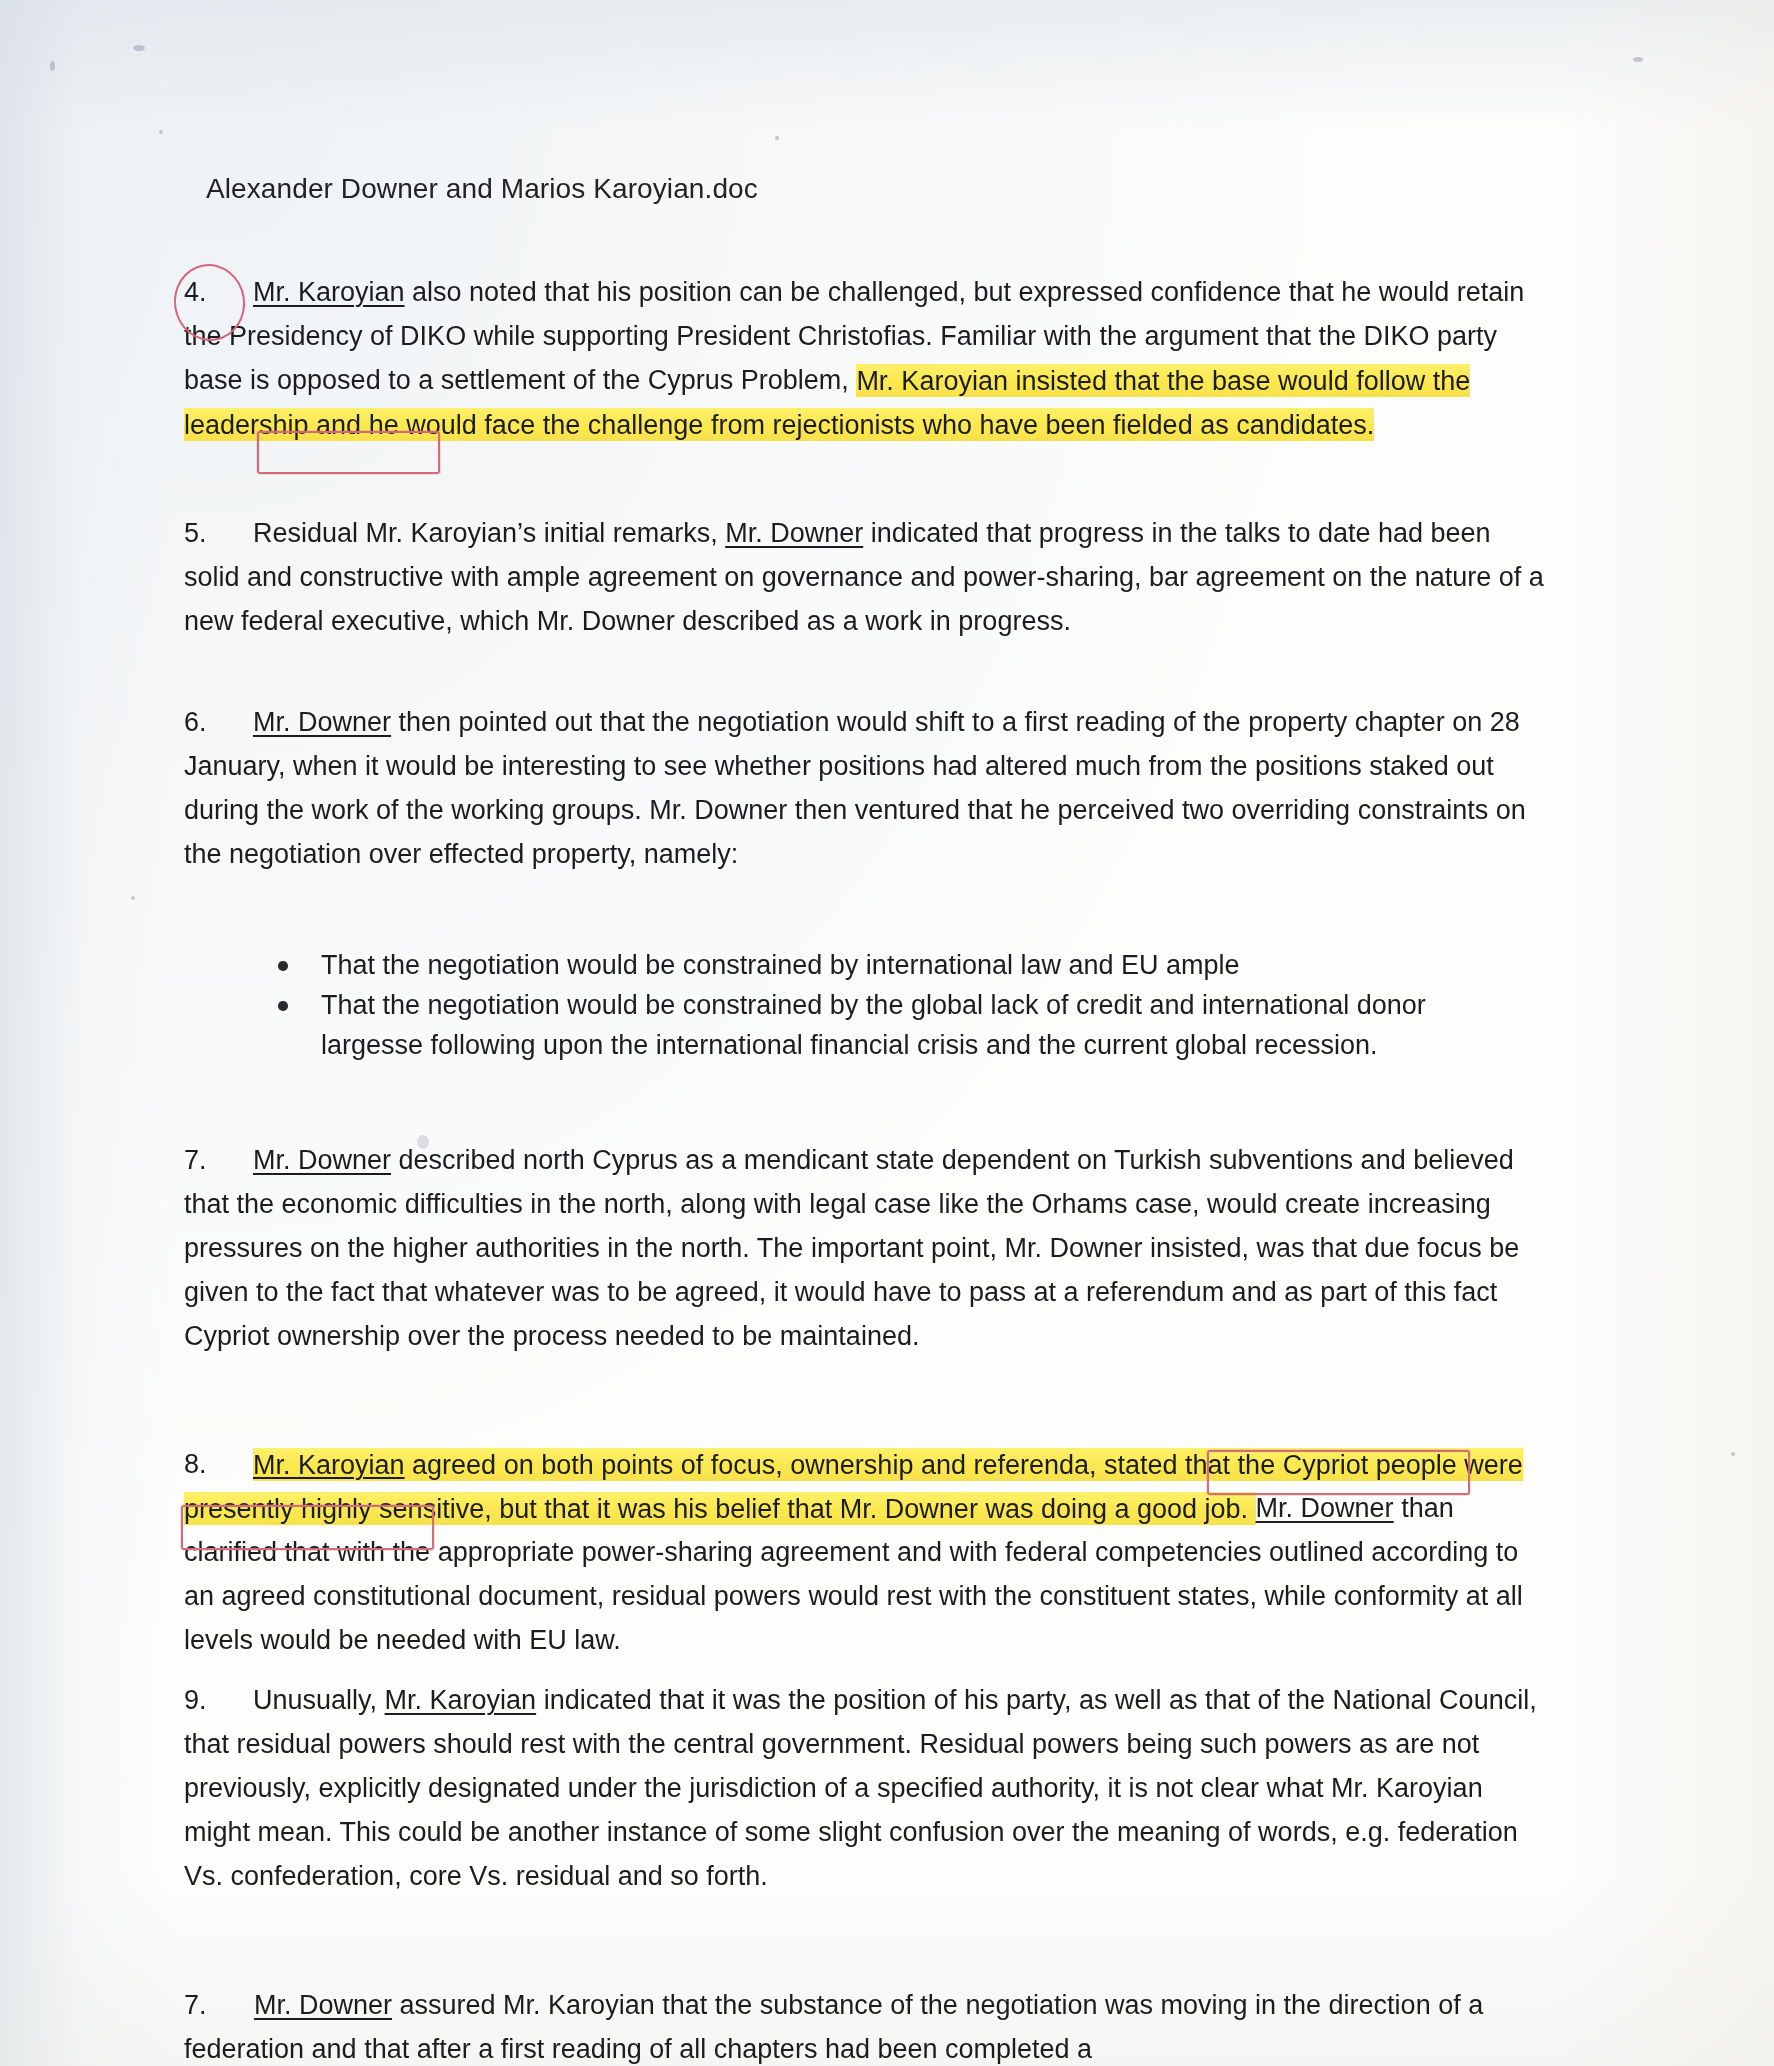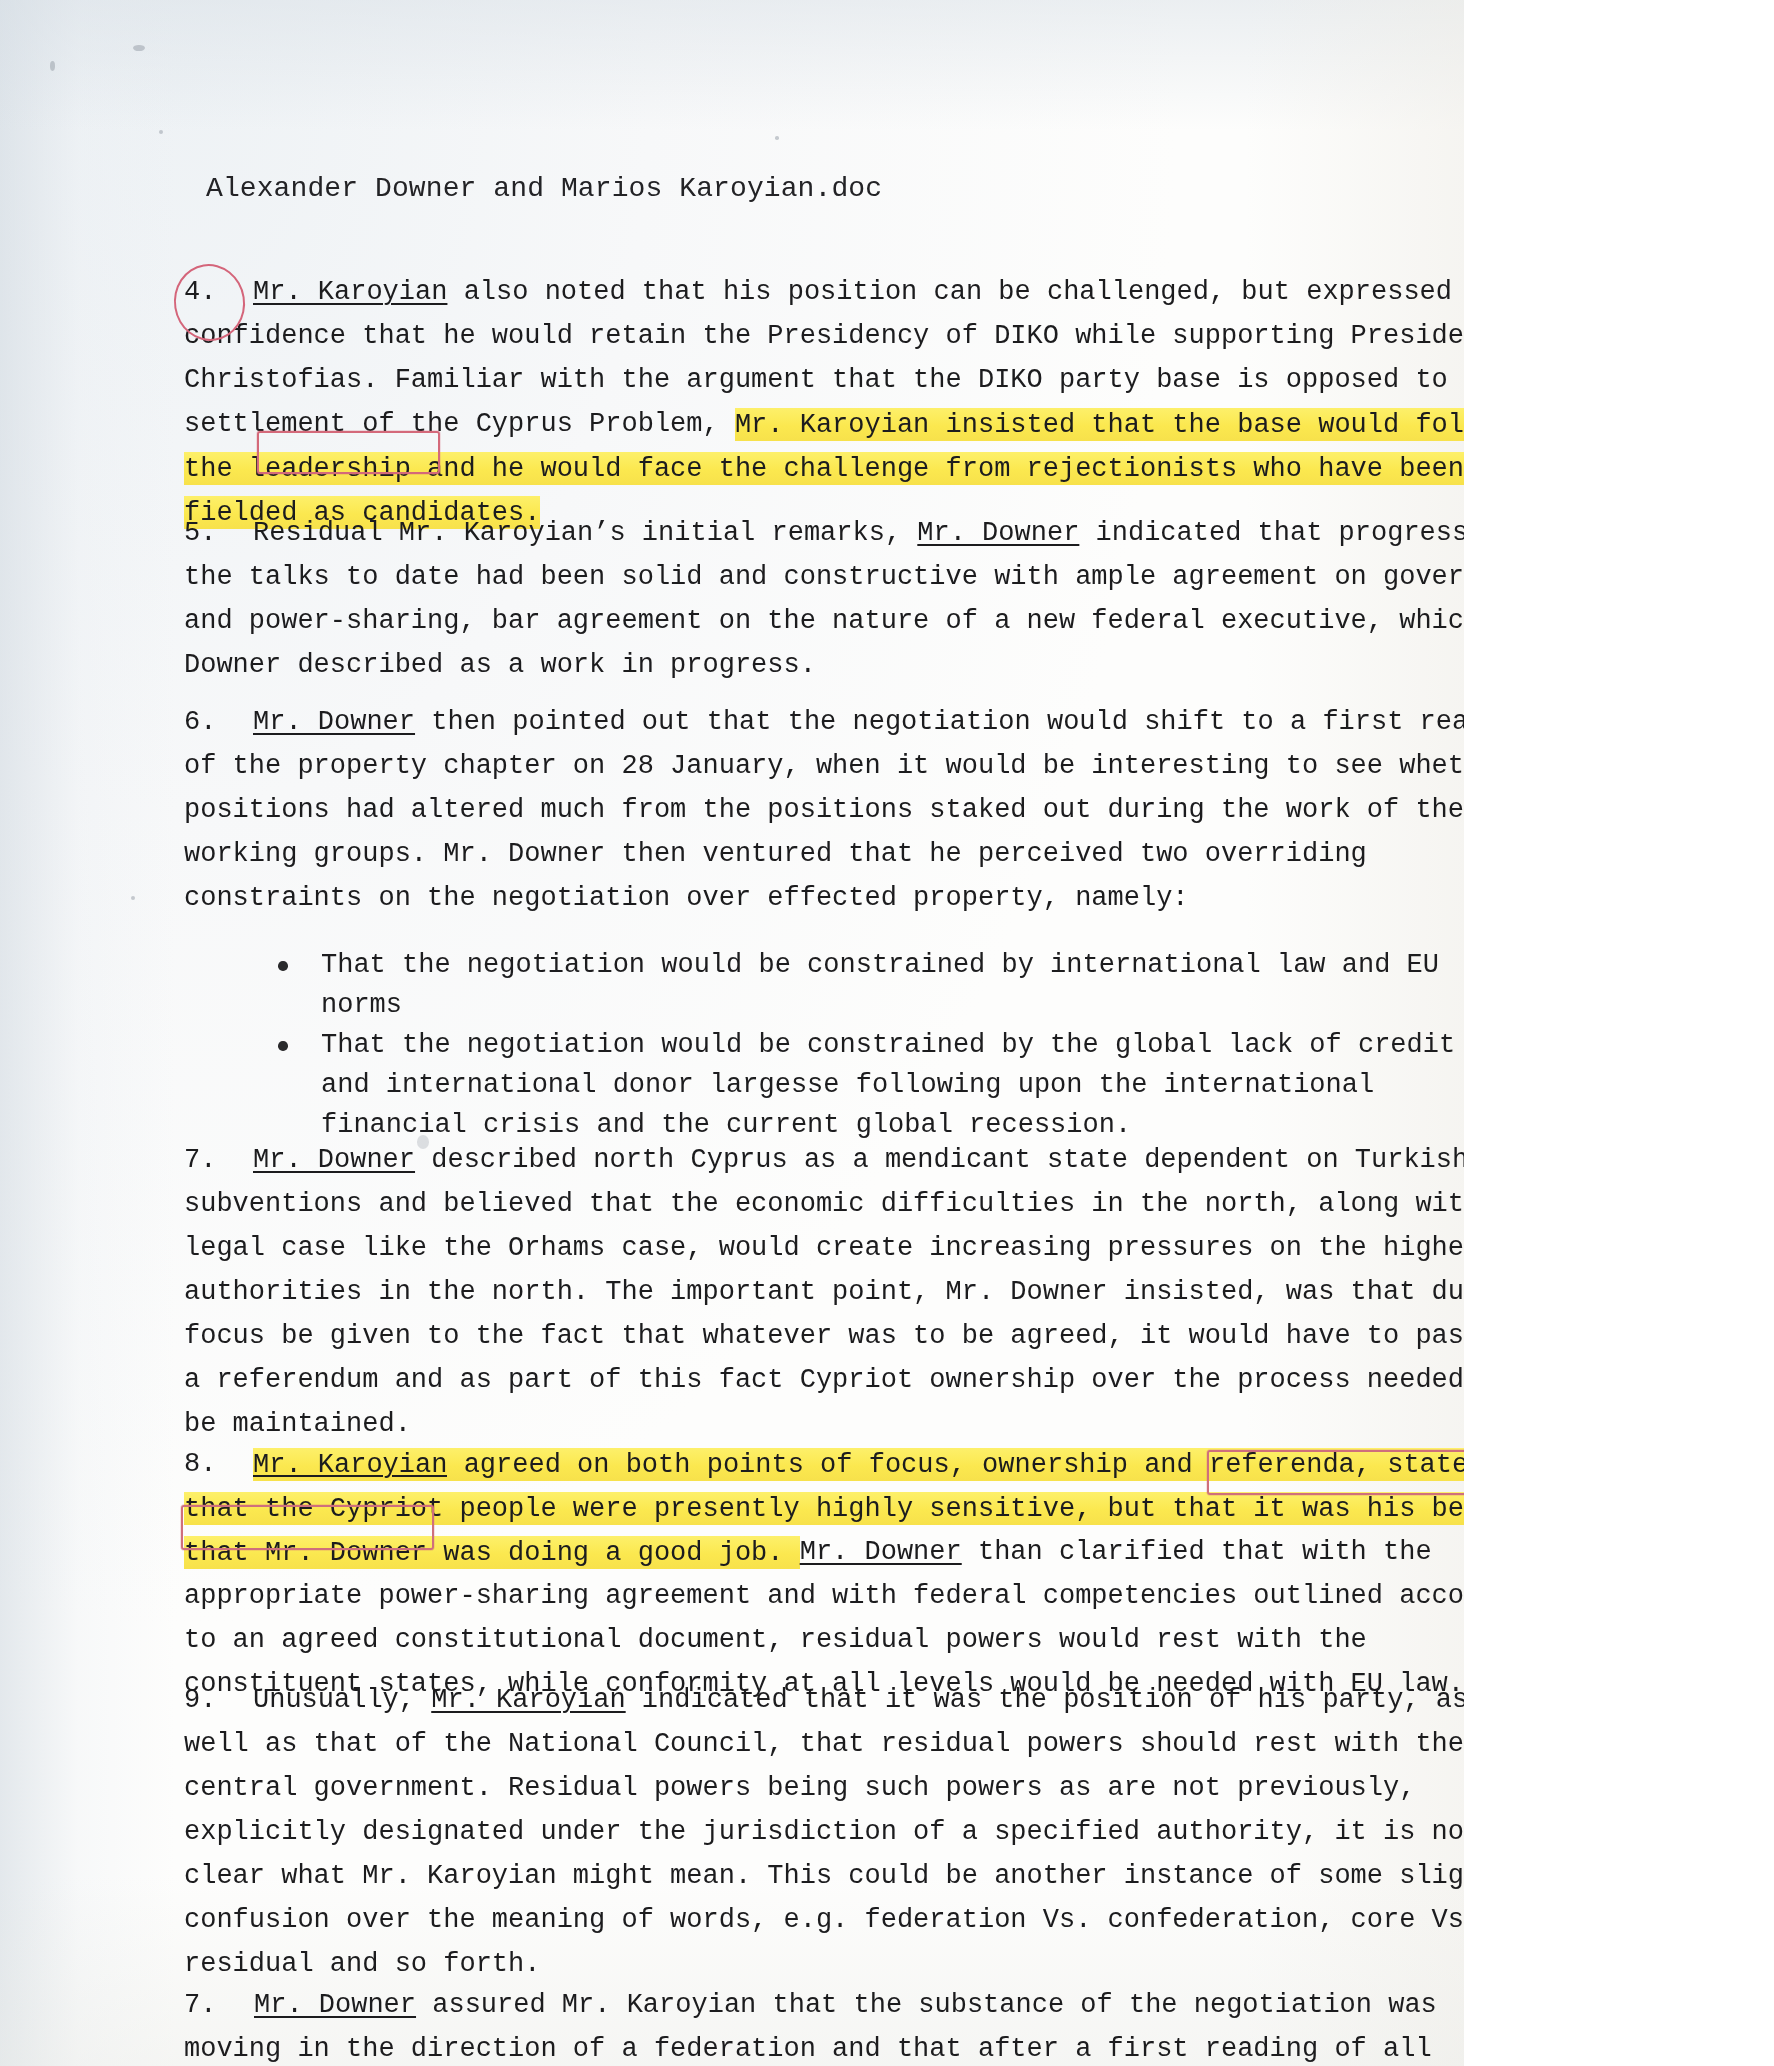--- a/index.html
+++ b/index.html
@@ -3,27 +3,27 @@
 <meta charset="utf-8">
 <title>Scanned Document</title>
 <style>
   html, body {
     margin: 0;
     padding: 0;
     background: #ffffff;
   }
   .page {
     position: relative;
-    width: 1464px;
+    width: 1774px;
     height: 2066px;
     overflow: hidden;
     background:
       radial-gradient(ellipse at 12% 4%, #eef2f5 0%, #f7f8f9 26%, #fdfdfc 55%),
       linear-gradient(115deg, #f4f6f8 0%, #fbfbfa 38%, #ffffff 70%, #fbfaf7 100%);
-    font-family: Liberation Mono, monospace;
+    font-family: Liberation Sans, sans-serif;
     color: #1d1d1f;
   }
   
   .scan-shade-left {
     position: absolute; left: 0; top: 0; width: 175px; height: 100%;
     background: linear-gradient(90deg, rgba(206,215,223,.55) 0%, rgba(226,232,238,.22) 45%, rgba(255,255,255,0) 100%);
     pointer-events: none;
   }
   .scan-shade-top {
     position: absolute; left: 0; top: 0; width: 100%; height: 131px;
@@ -150,21 +150,21 @@
   </div>
 
   <div class="body-block" style="top:700px;">
     <p class="para">
       <span class="num">6.</span><span class="u">Mr. Downer</span><span> then pointed out that the negotiation would shift to a first reading of the property chapter on 28 January, when it would be interesting to see whether positions had altered much from the positions staked out during the work of the working groups. Mr. Downer then ventured that he perceived two overriding constraints on the negotiation over effected property, namely:</span>
     </p>
   </div>
 
   <div class="bullets" style="top:945px;">
     <p class="bullet-row">
-      <span class="bullet-dot"></span><span>That the negotiation would be constrained by international law and EU norms</span>
+      <span class="bullet-dot"></span><span>That the negotiation would be constrained by international law and EU ample</span>
     </p>
     <p class="bullet-row">
       <span class="bullet-dot"></span><span>That the negotiation would be constrained by the global lack of credit and international donor largesse following upon the international financial crisis and the current global recession.</span>
     </p>
   </div>
 
   <div class="body-block" style="top:1138px;">
     <p class="para">
       <span class="num">7.</span><span class="u">Mr. Downer</span><span> described north Cyprus as a mendicant state dependent on Turkish subventions and believed that the economic difficulties in the north, along with legal case like the Orhams case, would create increasing pressures on the higher authorities in the north. The important point, Mr. Downer insisted, was that due focus be given to the fact that whatever was to be agreed, it would have to pass at a referendum and as part of this fact Cypriot ownership over the process needed to be maintained.</span>
     </p>

